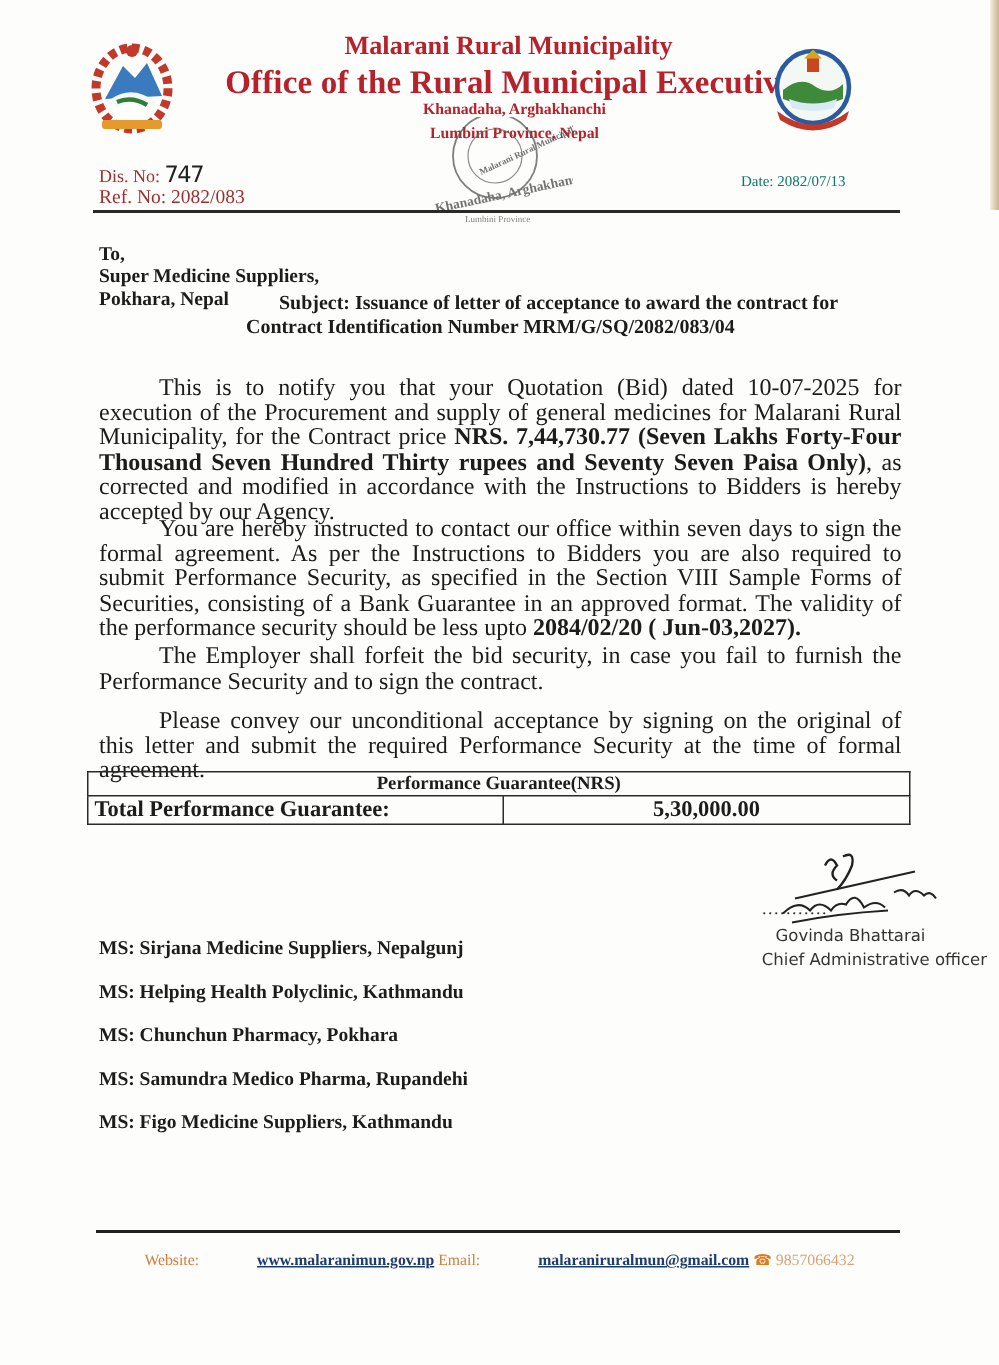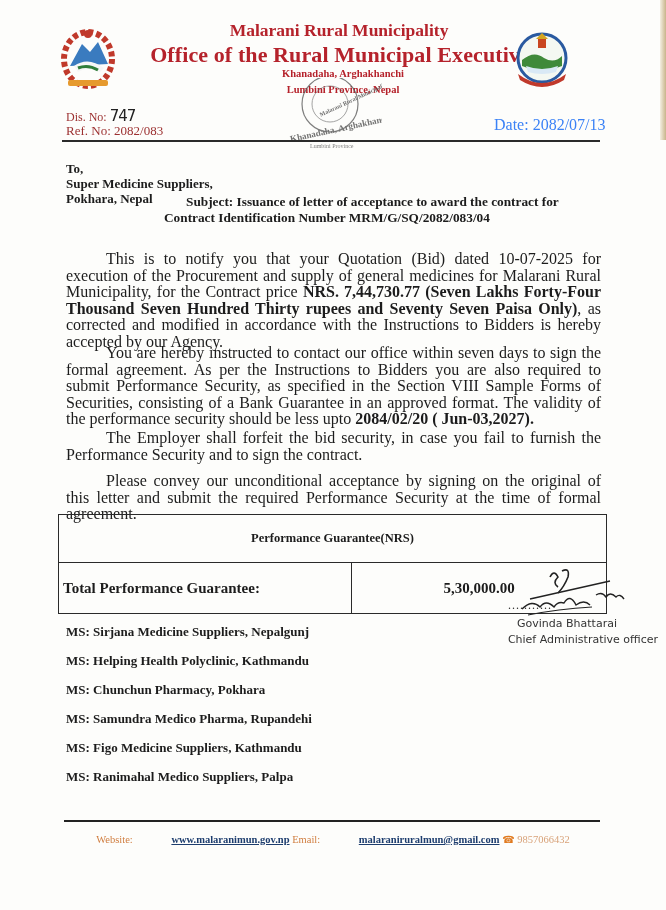--- a/index.html
+++ b/index.html
@@ -33,21 +33,21 @@
     padding-left: 20px; box-sizing: border-box;
   }
   .hdr-addr1 { top: 68px; }
   .hdr-addr2 { top: 84px; }
   .stamp {
     position: absolute; left: 278px; top: 78px; width: 104px; height: 72px;
   }
   .dis-no { position: absolute; left: 66px; top: 107px; font-size: 12px; color: #9c3030; }
   .dis-no .hand { font-family: "DejaVu Sans", sans-serif; font-size: 15px; color: #222; letter-spacing: -1px; }
   .ref-no { position: absolute; left: 66px; top: 123px; font-size: 13px; color: #9c3030; }
-  .date { position: absolute; left: 494px; top: 116px; font-size: 16px; color: #3b82f6; }
+  .date { position: absolute; left: 494px; top: 116px; font-size: 10px; color: #0f766e; }
   .hdr-rule {
     position: absolute; left: 62px; top: 140px; width: 538px; height: 2px;
     background: #2a2a2a;
   }
   
   .to-block { position: absolute; left: 66px; top: 161px; font-weight: bold; font-size: 13px; line-height: 15px; }
   .subject {
     position: absolute; left: 164px; top: 194px; font-weight: bold; font-size: 13.3px; line-height: 16px;
   }
   .subject .l1 { display: block; padding-left: 22px; }
@@ -59,21 +59,21 @@
   .p1 { top: 251px; }
   .p2 { top: 345px; }
   .p3 { top: 430px; }
   .p4 { top: 473px; }
   b { font-weight: bold; }
   
   .pg-table {
     position: absolute; left: 58px; top: 514px; width: 549px;
     border-collapse: collapse; font-family: "Liberation Serif", serif;
   }
-  .pg-table td { border: 1.3px solid #2a2a2a; padding: 16px; }
+  .pg-table td { border: 1.3px solid #2a2a2a; padding: 0; }
   .pg-head { text-align: center; font-weight: bold; font-size: 12.5px; height: 15px; }
   .pg-label { font-weight: bold; font-size: 15px; padding-left: 4px !important; width: 272px; height: 18px; }
   .pg-value { font-weight: bold; font-size: 15px; text-align: center; }
   
   .sign-scribble { position: absolute; left: 500px; top: 565px; width: 150px; height: 55px; }
   .sign-dots { position: absolute; left: 508px; top: 598px; font-size: 12px; letter-spacing: 1px; color: #333; }
   .signer-name {
     position: absolute; left: 487px; width: 160px; top: 617px; text-align: center;
     font-family: "DejaVu Sans", sans-serif; font-size: 11px; color: #333;
   }
@@ -180,21 +180,20 @@
 <div class="sign-dots">...........</div>
 <div class="signer-name">Govinda Bhattarai</div>
 <div class="signer-title">Chief Administrative officer</div>
 
 <ul class="cc-list">
   <li>MS: Sirjana Medicine Suppliers, Nepalgunj</li>
   <li>MS: Helping Health Polyclinic, Kathmandu</li>
   <li>MS: Chunchun Pharmacy, Pokhara</li>
   <li>MS: Samundra Medico Pharma, Rupandehi</li>
   <li>MS: Figo Medicine Suppliers, Kathmandu</li>
-  <li>MS: Ranimahal Medico Suppliers, Palpa</li>
 </ul>
 
 <div class="foot-rule"></div>
 <div class="footer">
   <span class="lbl">Website:</span>
   <a>www.malaranimun.gov.np</a>
   <span class="lbl">Email:</span>
   <a>malaraniruralmun@gmail.com</a>
   <span class="phone-icon">☎</span>
   <span class="phone">9857066432</span>

